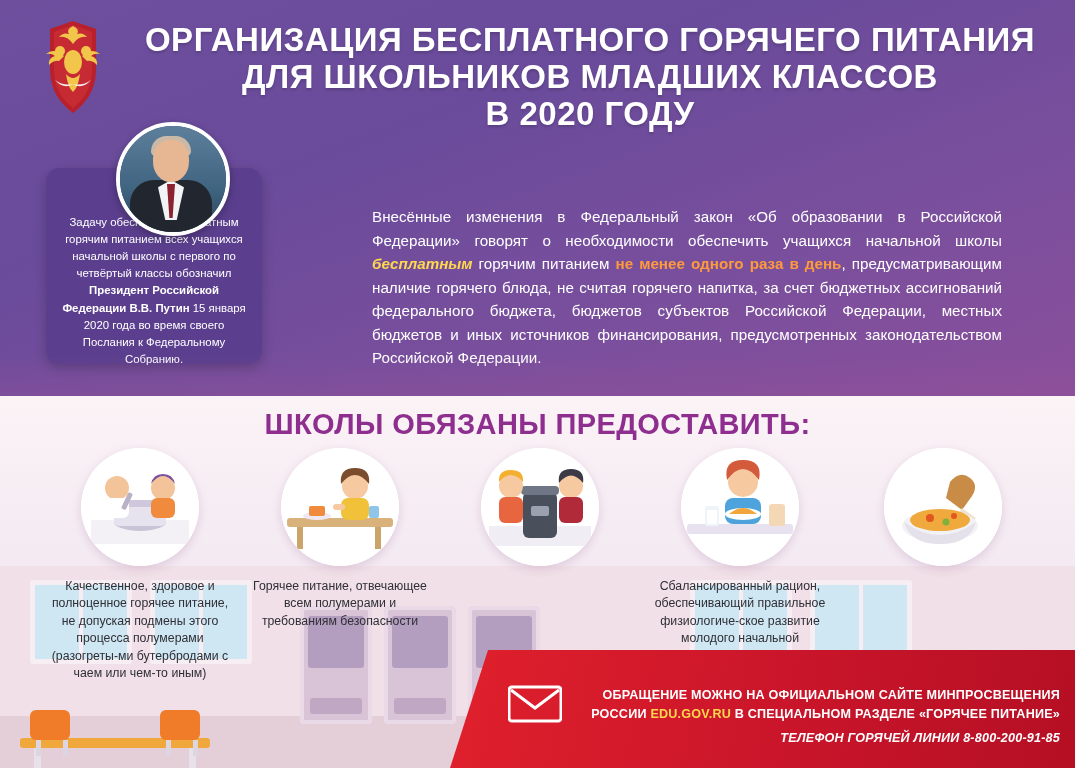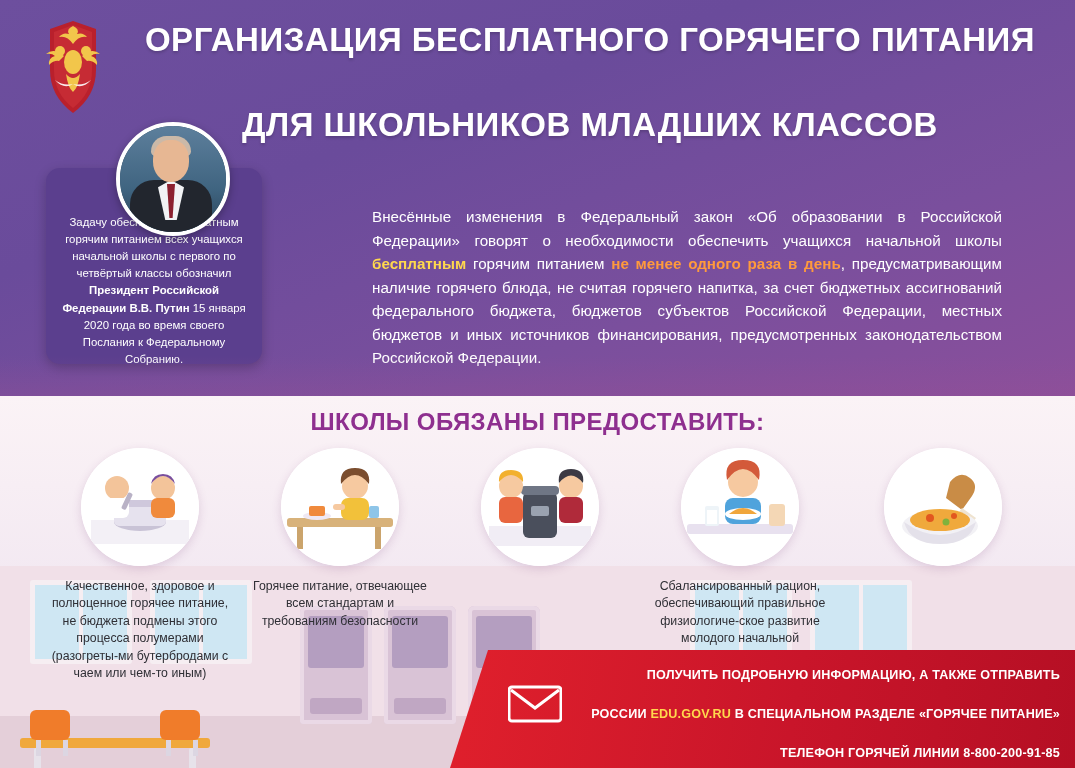--- a/index.html
+++ b/index.html
@@ -25,21 +25,21 @@
   .emblem svg{width:86px;height:100px;display:block;}
 
   
   .title{
     position:absolute;left:140px;top:22px;width:900px;
     text-align:center;color:#fff;
     font-weight:bold;letter-spacing:.5px;line-height:1.12;
     font-size:33px;text-transform:uppercase;
     text-shadow:0 2px 3px rgba(0,0,0,.18);
   }
-  .title .l2{display:block;margin-top:48px;}
+  .title .l2{display:block;}
   .title .l3{display:block;}
 
   
   .putin-card{
     position:absolute;left:46px;top:168px;width:216px;height:196px;
     background:#5b3f8e;border-radius:14px;
     box-shadow:0 4px 12px rgba(0,0,0,.22);
   }
   .putin-photo{
     position:absolute;left:116px;top:122px;width:106px;height:106px;border-radius:50%;
@@ -57,21 +57,21 @@
     position:absolute;left:14px;top:46px;width:188px;
     color:#fff;font-size:11.4px;line-height:1.5;text-align:center;
   }
   .putin-text b{font-weight:bold;}
 
   
   .lead{
     position:absolute;left:372px;top:205px;width:630px;
     color:#fff;font-size:15.2px;line-height:1.55;text-align:justify;
   }
-  .hl-yellow{color:#ffd84d;font-weight:bold;}
+  .hl-yellow{color:#ffd84d;font-weight:bold;font-style:italic;}
   .hl-orange{color:#ff9a3c;font-weight:bold;}
 
   
   .mid{
     position:absolute;left:0;top:396px;width:1075px;height:372px;
     background:#f7f1f6;
     background:linear-gradient(180deg,#fbf3f6 0%,#f3e9f2 48%,#efe3ef 100%);
     overflow:hidden;
   }
   
@@ -85,21 +85,21 @@
   .vend .slot{position:absolute;left:10px;bottom:10px;width:52px;height:16px;background:#c0a7c3;border-radius:3px;}
   .tbl{position:absolute;bottom:20px;height:10px;background:#f0a83c;border-radius:3px;}
   .tbl .leg{position:absolute;bottom:-28px;width:7px;height:28px;background:#e7e2ea;border-radius:2px;}
   .chair{position:absolute;bottom:12px;width:44px;height:46px;}
   .chair .bk{position:absolute;left:0;top:0;width:40px;height:30px;background:#f07c2a;border-radius:6px;}
   .chair .lg{position:absolute;left:6px;bottom:0;width:5px;height:16px;background:#dcd6e2;}
   .chair .lg2{position:absolute;right:6px;bottom:0;width:5px;height:16px;background:#dcd6e2;}
 
   .mid-title{
     position:absolute;left:0;top:12px;width:1075px;text-align:center;
-    color:#8e2f8f;font-weight:bold;font-size:24px;letter-spacing:.4px;
+    color:#8e2f8f;font-weight:bold;font-size:29px;letter-spacing:.4px;
     text-transform:uppercase;
   }
 
   .cards{position:absolute;left:0;top:52px;width:1075px;height:230px;}
   .card{position:absolute;top:0;width:196px;text-align:center;}
   .card .circle{
     width:118px;height:118px;border-radius:50%;background:#fff;
     margin:0 auto;box-shadow:0 3px 10px rgba(120,60,120,.18);
     position:relative;overflow:hidden;
   }
@@ -118,21 +118,21 @@
     background:linear-gradient(100deg,#e0202c 0%,#c9152a 55%,#b50f24 100%);
     clip-path:polygon(38px 0, 100% 0, 100% 100%, 0 100%);
   }
   .footer .env{position:absolute;left:58px;top:34px;width:54px;height:40px;}
   .footer .ftxt{
     position:absolute;left:124px;top:16px;width:486px;color:#fff;
     font-size:12.6px;font-weight:bold;line-height:1.55;text-align:right;
     text-transform:uppercase;letter-spacing:.2px;
   }
   .footer .ftxt .site{color:#ffd84d;margin-top:44px;}
-  .footer .phone{display:block;margin-top:19px;}
+  .footer .phone{display:block;margin-top:4px;font-style:italic;}
 </style>
 </head>
 <body>
 
 <div class="poster">
 
   <div class="top">
 
     <div class="emblem">
       <svg viewBox="0 0 86 100" xmlns="http://www.w3.org/2000/svg">
@@ -150,20 +150,21 @@
         <g fill="#ffffff" opacity=".9">
           <path d="M25 62 q8 6 18 4 q-9 6 -18 -4 z"></path>
           <path d="M61 62 q-8 6 -18 4 q9 6 18 -4 z"></path>
         </g>
       </svg>
     </div>
 
     <div class="title">
       <span>ОРГАНИЗАЦИЯ БЕСПЛАТНОГО ГОРЯЧЕГО ПИТАНИЯ</span>
       <span class="l2">ДЛЯ ШКОЛЬНИКОВ МЛАДШИХ КЛАССОВ</span>
+      <span class="l3">В 2020 ГОДУ</span>
     </div>
 
     <div class="putin-card">
       <div class="putin-text">
         <span>Задачу обеспечить бесплатным горячим питанием всех учащихся начальной школы с первого по четвёртый классы обозначил </span><b>Президент Российской Федерации В.В. Путин</b><span> 15 января 2020 года во время своего Послания к Федеральному Собранию.</span>
       </div>
     </div>
 
     <div class="putin-photo">
       <div class="bg"></div>
@@ -244,40 +245,40 @@
             <rect x="30" y="52" width="58" height="7" rx="3" fill="#cfc8dc"></rect>
             <circle cx="36" cy="40" r="12" fill="#f3c49a"></circle>
             <path d="M24 34 q12 -14 24 0 q-3 -8 -12 -9 q-9 1 -12 9z" fill="#fff"></path>
             <rect x="24" y="50" width="24" height="20" rx="6" fill="#fff"></rect>
             <circle cx="82" cy="40" r="12" fill="#f3c49a"></circle>
             <path d="M70 36 q12 -16 24 0 q-2 -10 -12 -10 q-10 0 -12 10z" fill="#7a4f9d"></path>
             <rect x="70" y="50" width="24" height="20" rx="6" fill="#f08a3c"></rect>
             <rect x="44" y="44" width="5" height="18" rx="2" fill="#b9b2c6" transform="rotate(25 46 52)"></rect>
           </svg>
         </div>
-        <div class="cap">Качественное, здоровое и полноценное горячее питание, не бюджета подмены этого процесса полумерами (разогреты-ми бутербродами с чаем или чем-то иным)</div>
+        <div class="cap">Качественное, здоровое и полноценное горячее питание, не допуская подмены этого процесса полумерами (разогреты-ми бутербродами с чаем или чем-то иным)</div>
       </div>
 
       <div class="card c2">
         <div class="circle">
           <svg viewBox="0 0 118 118">
             <circle cx="59" cy="59" r="59" fill="#ffffff"></circle>
             <rect x="6" y="70" width="106" height="9" rx="3" fill="#d8b27a"></rect>
             <rect x="16" y="79" width="6" height="22" fill="#cba46c"></rect>
             <rect x="94" y="79" width="6" height="22" fill="#cba46c"></rect>
             <circle cx="74" cy="38" r="13" fill="#f6c9a0"></circle>
             <path d="M60 36 q14 -18 28 0 q2 -16 -14 -16 q-16 0 -14 16z" fill="#7b4d2e"></path>
             <rect x="60" y="50" width="28" height="22" rx="7" fill="#f2c13a"></rect>
             <rect x="52" y="56" width="12" height="6" rx="3" fill="#f6c9a0"></rect>
             <ellipse cx="36" cy="68" rx="14" ry="4" fill="#efe8f3"></ellipse>
             <rect x="28" y="58" width="16" height="10" rx="2" fill="#f08a3c"></rect>
             <rect x="88" y="58" width="10" height="12" rx="2" fill="#8ec5e8"></rect>
           </svg>
         </div>
-        <div class="cap">Горячее питание, отвечающее всем стандартам и требованиям безопасности</div>
+        <div class="cap">Горячее питание, отвечающее всем полумерами и требованиям безопасности</div>
       </div>
 
       <div class="card c3">
         <div class="circle">
           <svg viewBox="0 0 118 118">
             <circle cx="59" cy="59" r="59" fill="#ffffff"></circle>
             <rect x="8" y="78" width="102" height="20" fill="#f1edf5"></rect>
             <rect x="42" y="44" width="34" height="46" rx="6" fill="#4a4f5c"></rect>
             <rect x="40" y="38" width="38" height="9" rx="4" fill="#6f7685"></rect>
             <rect x="50" y="58" width="18" height="10" rx="2" fill="#9aa2b0"></rect>
@@ -328,21 +329,21 @@
     </div>
 
     <div class="footer">
       <div class="env">
         <svg viewBox="0 0 54 40" xmlns="http://www.w3.org/2000/svg">
           <rect x="1" y="3" width="52" height="34" rx="3" fill="none" stroke="#ffffff" stroke-width="3"></rect>
           <path d="M3 6 L27 24 L51 6" fill="none" stroke="#ffffff" stroke-width="3"></path>
         </svg>
       </div>
       <div class="ftxt">
-        <span>ПОЛУЧИТЬ ПОДРОБНУЮ ИНФОРМАЦИЮ, А ТАКЖЕ ОТПРАВИТЬ</span><br>
         <br>
+        <span>ОБРАЩЕНИЕ МОЖНО НА ОФИЦИАЛЬНОМ САЙТЕ МИНПРОСВЕЩЕНИЯ</span><br>
         <span>РОССИИ </span><span class="site">EDU.GOV.RU</span><span> В СПЕЦИАЛЬНОМ РАЗДЕЛЕ «ГОРЯЧЕЕ ПИТАНИЕ»</span>
         <span class="phone">ТЕЛЕФОН ГОРЯЧЕЙ ЛИНИИ 8-800-200-91-85</span>
       </div>
     </div>
 
   </div>
 </div>
 
 </body></html>

